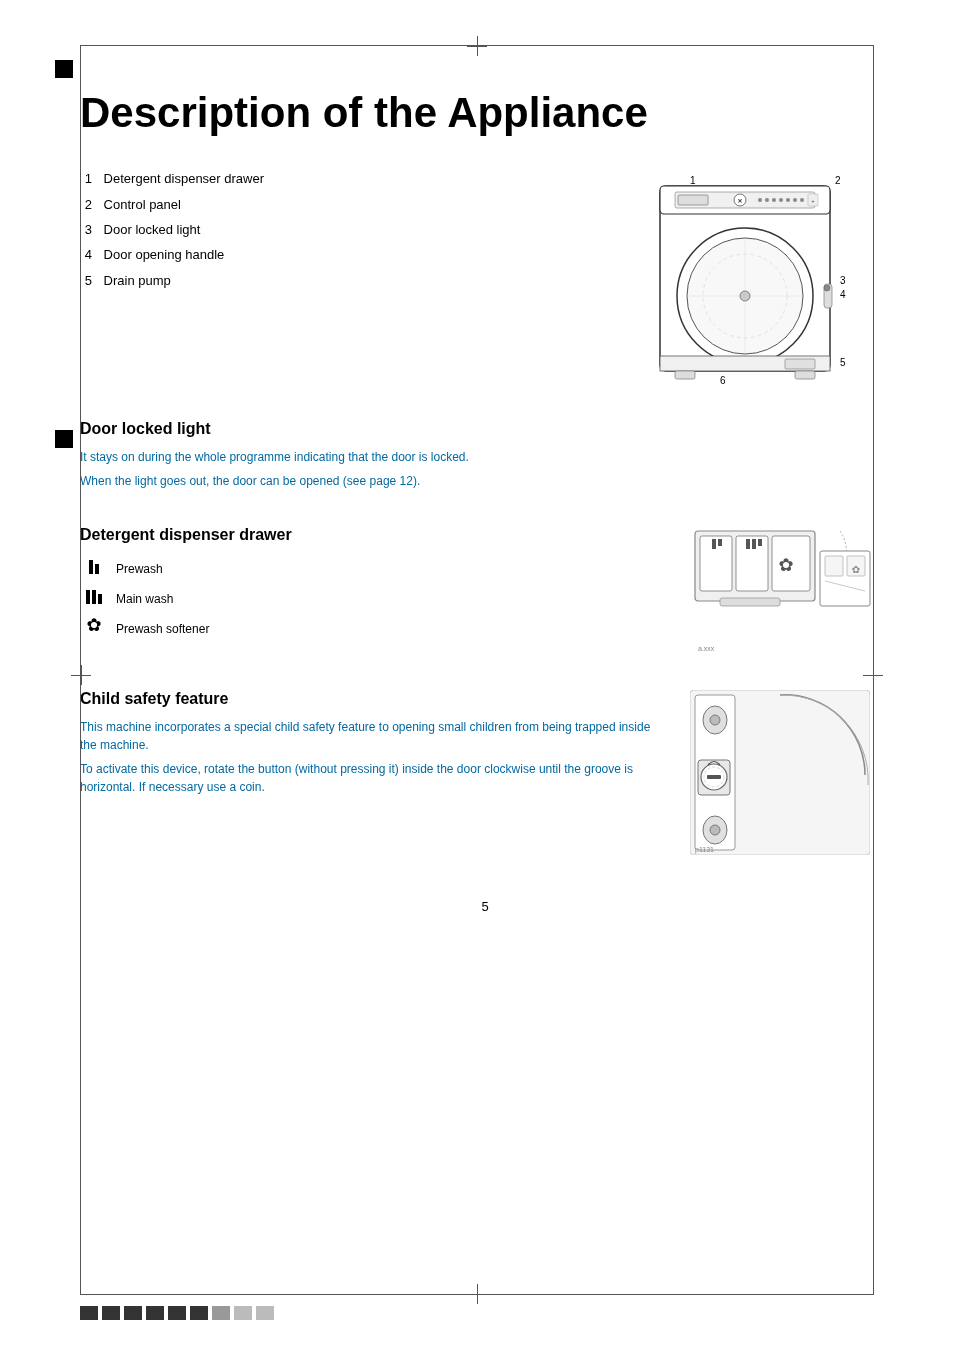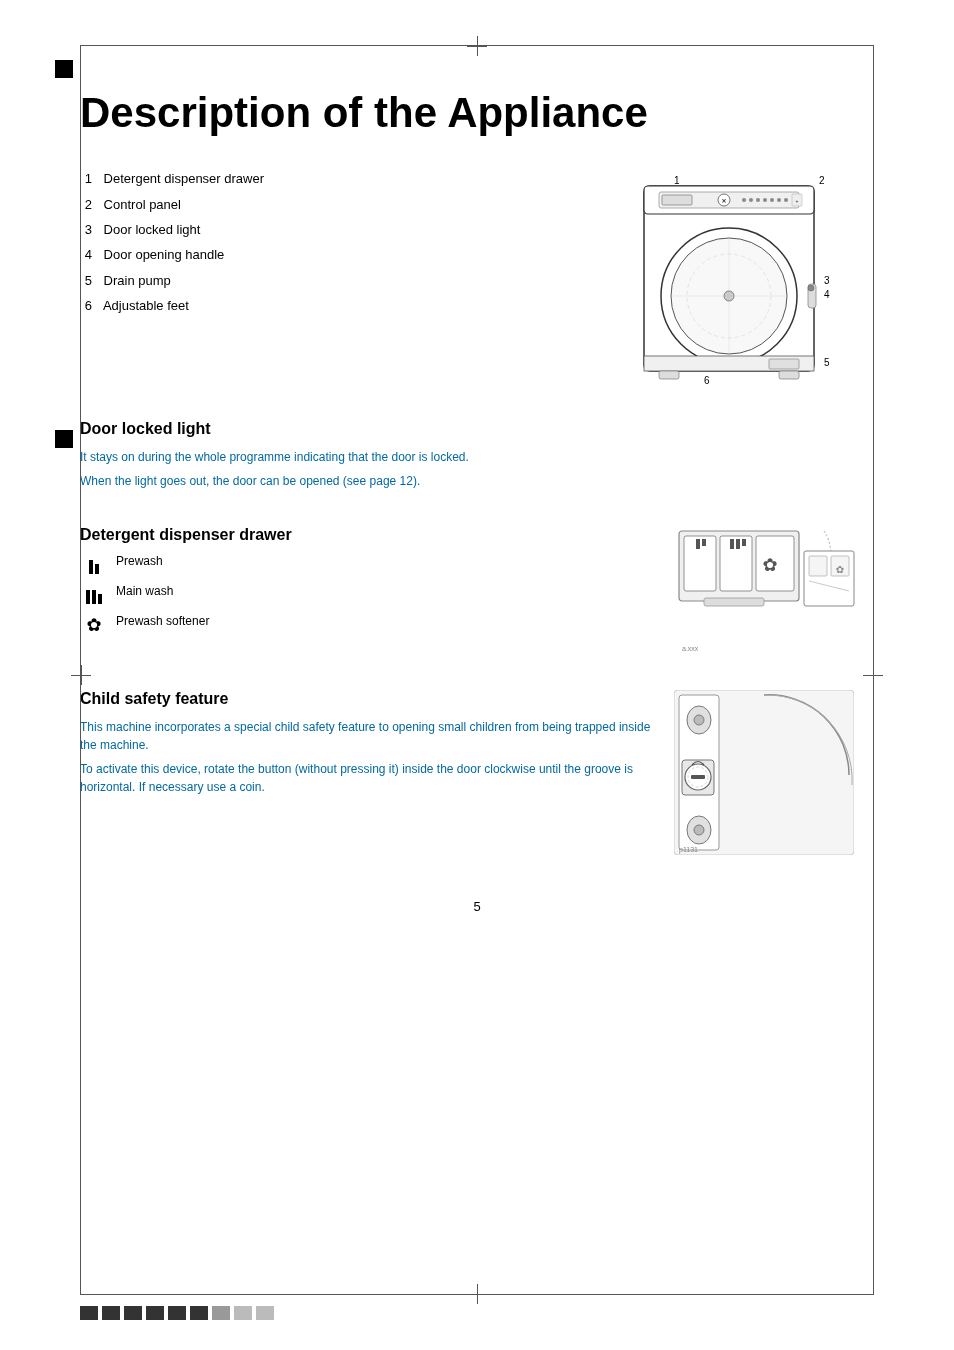--- a/index.html
+++ b/index.html
@@ -11,21 +11,21 @@
       min-height: 1350px;
       position: relative;
       overflow-x: hidden;
     }
 
     .page {
       width: 954px;
       min-height: 1350px;
       background: #fff;
       position: relative;
-      padding: 60px 80px 60px 80px;
+      padding: 60px 64px 60px 80px;
     }
 
     
     .corner-mark {
       position: absolute;
       background: #000;
     }
     .corner-tl { top: 60px; left: 55px; width: 18px; height: 18px; }
     .corner-ml { top: 430px; left: 55px; width: 18px; height: 18px; }
 
@@ -220,21 +220,21 @@
       flex: 1;
     }
     .detergent-image {
       width: 200px;
       flex-shrink: 0;
     }
 
     
     .compartment-item {
       display: flex;
-      align-items: flex-start;
+      align-items: flex-end;
       margin-bottom: 8px;
       font-size: 12px;
     }
     .compartment-icon {
       width: 28px;
       height: 22px;
       display: flex;
       align-items: center;
       justify-content: center;
       margin-right: 8px;
@@ -306,21 +306,20 @@
 
     <h1 class="page-title">Description of the Appliance</h1>
 
     <div class="description-section">
       <ul class="description-list">
         <li><span class="item-num">1</span> Detergent dispenser drawer</li>
         <li><span class="item-num">2</span> Control panel</li>
         <li><span class="item-num">3</span> Door locked light</li>
         <li><span class="item-num">4</span> Door opening handle</li>
         <li><span class="item-num">5</span> Drain pump</li>
-        <li><span class="item-num">6</span> Adjustable feet</li>
       </ul>
 
       <div class="appliance-diagram">
         <svg class="washing-machine-svg" viewBox="0 0 230 220" xmlns="http://www.w3.org/2000/svg">
 
           <rect x="30" y="20" width="170" height="185" rx="6" ry="6" fill="white" stroke="#333" stroke-width="1.5"></rect>
 
           <rect x="30" y="20" width="170" height="28" rx="4" ry="4" fill="white" stroke="#333" stroke-width="1.2"></rect>
 
           <rect x="45" y="26" width="140" height="16" rx="2" ry="2" fill="#f0f0f0" stroke="#999" stroke-width="0.8"></rect>

